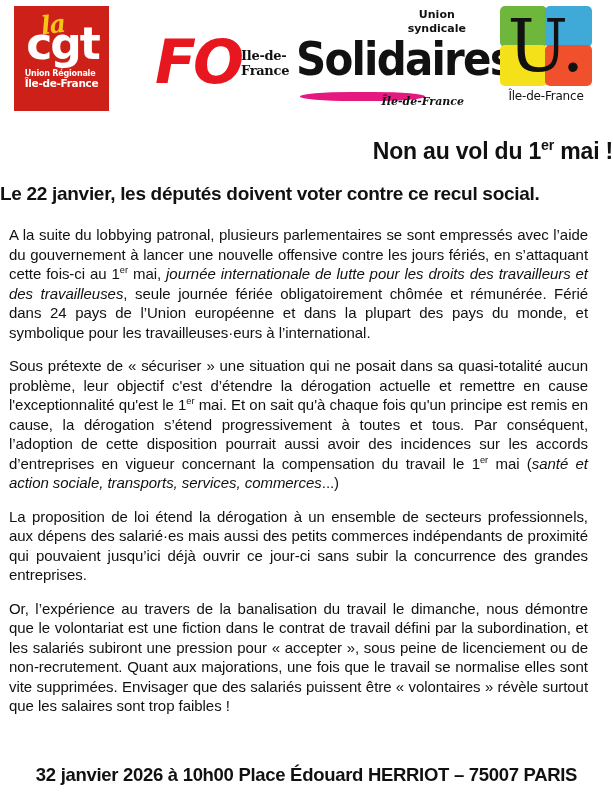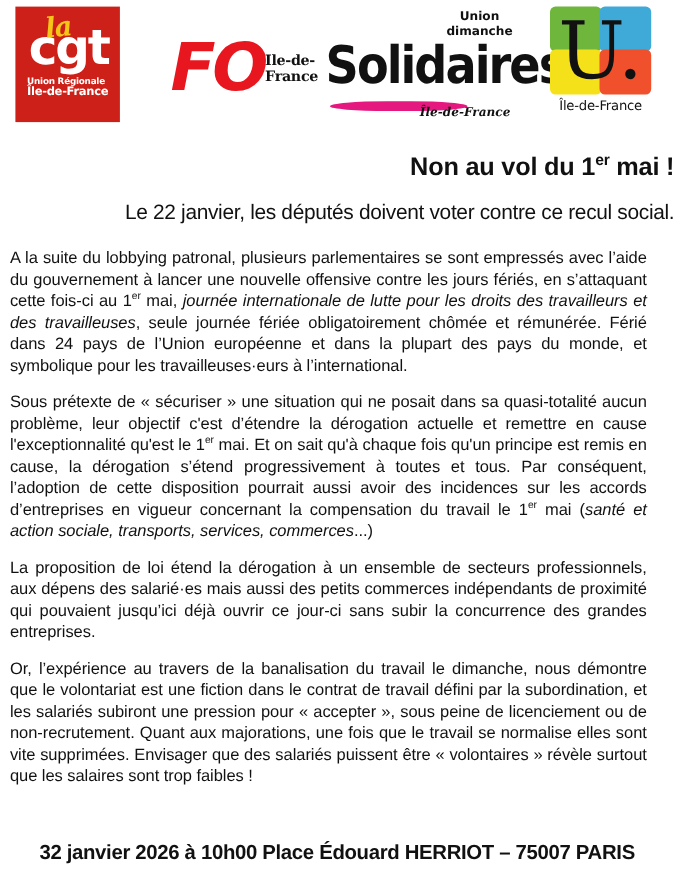--- a/index.html
+++ b/index.html
@@ -217,22 +217,22 @@
   
   .headline-1 {
     text-align: right;
     font-weight: bold;
     font-size: 23px;
     line-height: 1.2;
     margin: 16px 0 0 0;
     letter-spacing: -0.2px;
   }
   .headline-2 {
-    text-align: right;
-    font-weight: normal;
+    text-align: left;
+    font-weight: bold;
     font-size: 19px;
     line-height: 1.2;
     margin: 17px 0 0 0;
     letter-spacing: -0.3px;
   }
 
   
   .body-copy {
     padding: 0 25px 0 9px;
     margin-top: 20px;
@@ -287,21 +287,21 @@
 
     <div class="logo logo-fo">
       <div class="fo-main">FO</div>
       <div class="fo-rule"></div>
       <div class="fo-sub">Ile-de-France</div>
     </div>
 
     <div class="logo logo-sol">
       <div class="sol-union">
         <span>Union</span>
-        <span>dimanche</span>
+        <span>syndicale</span>
       </div>
       <div class="sol-main">Solidaires</div>
       <div class="sol-brush"></div>
       <div class="sol-sub">Île-de-France</div>
     </div>
 
     <div class="logo logo-unsa">
       <div class="unsa-squares">
         <div class="q q-green"></div>
         <div class="q q-blue"></div>

